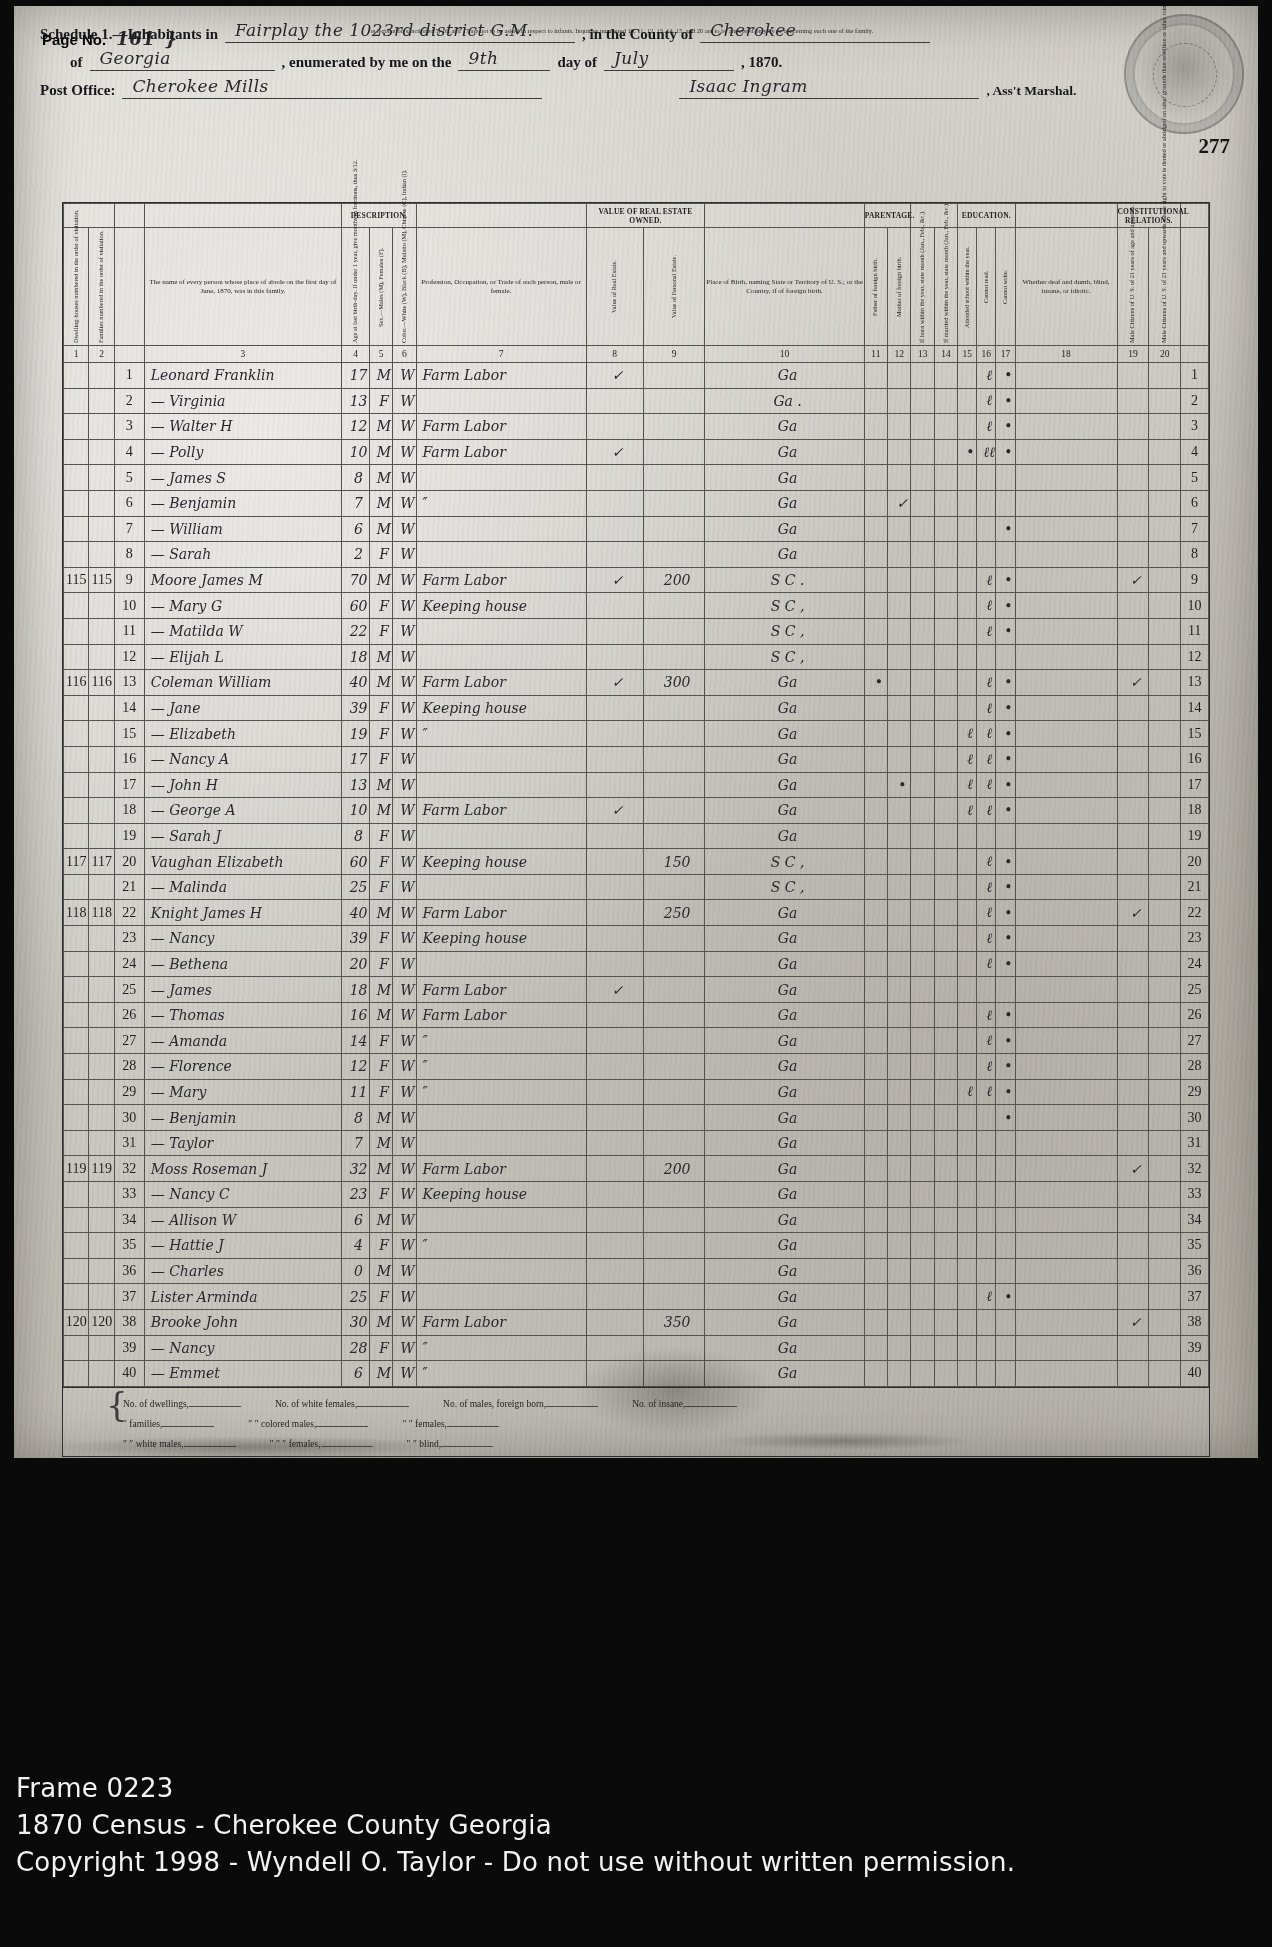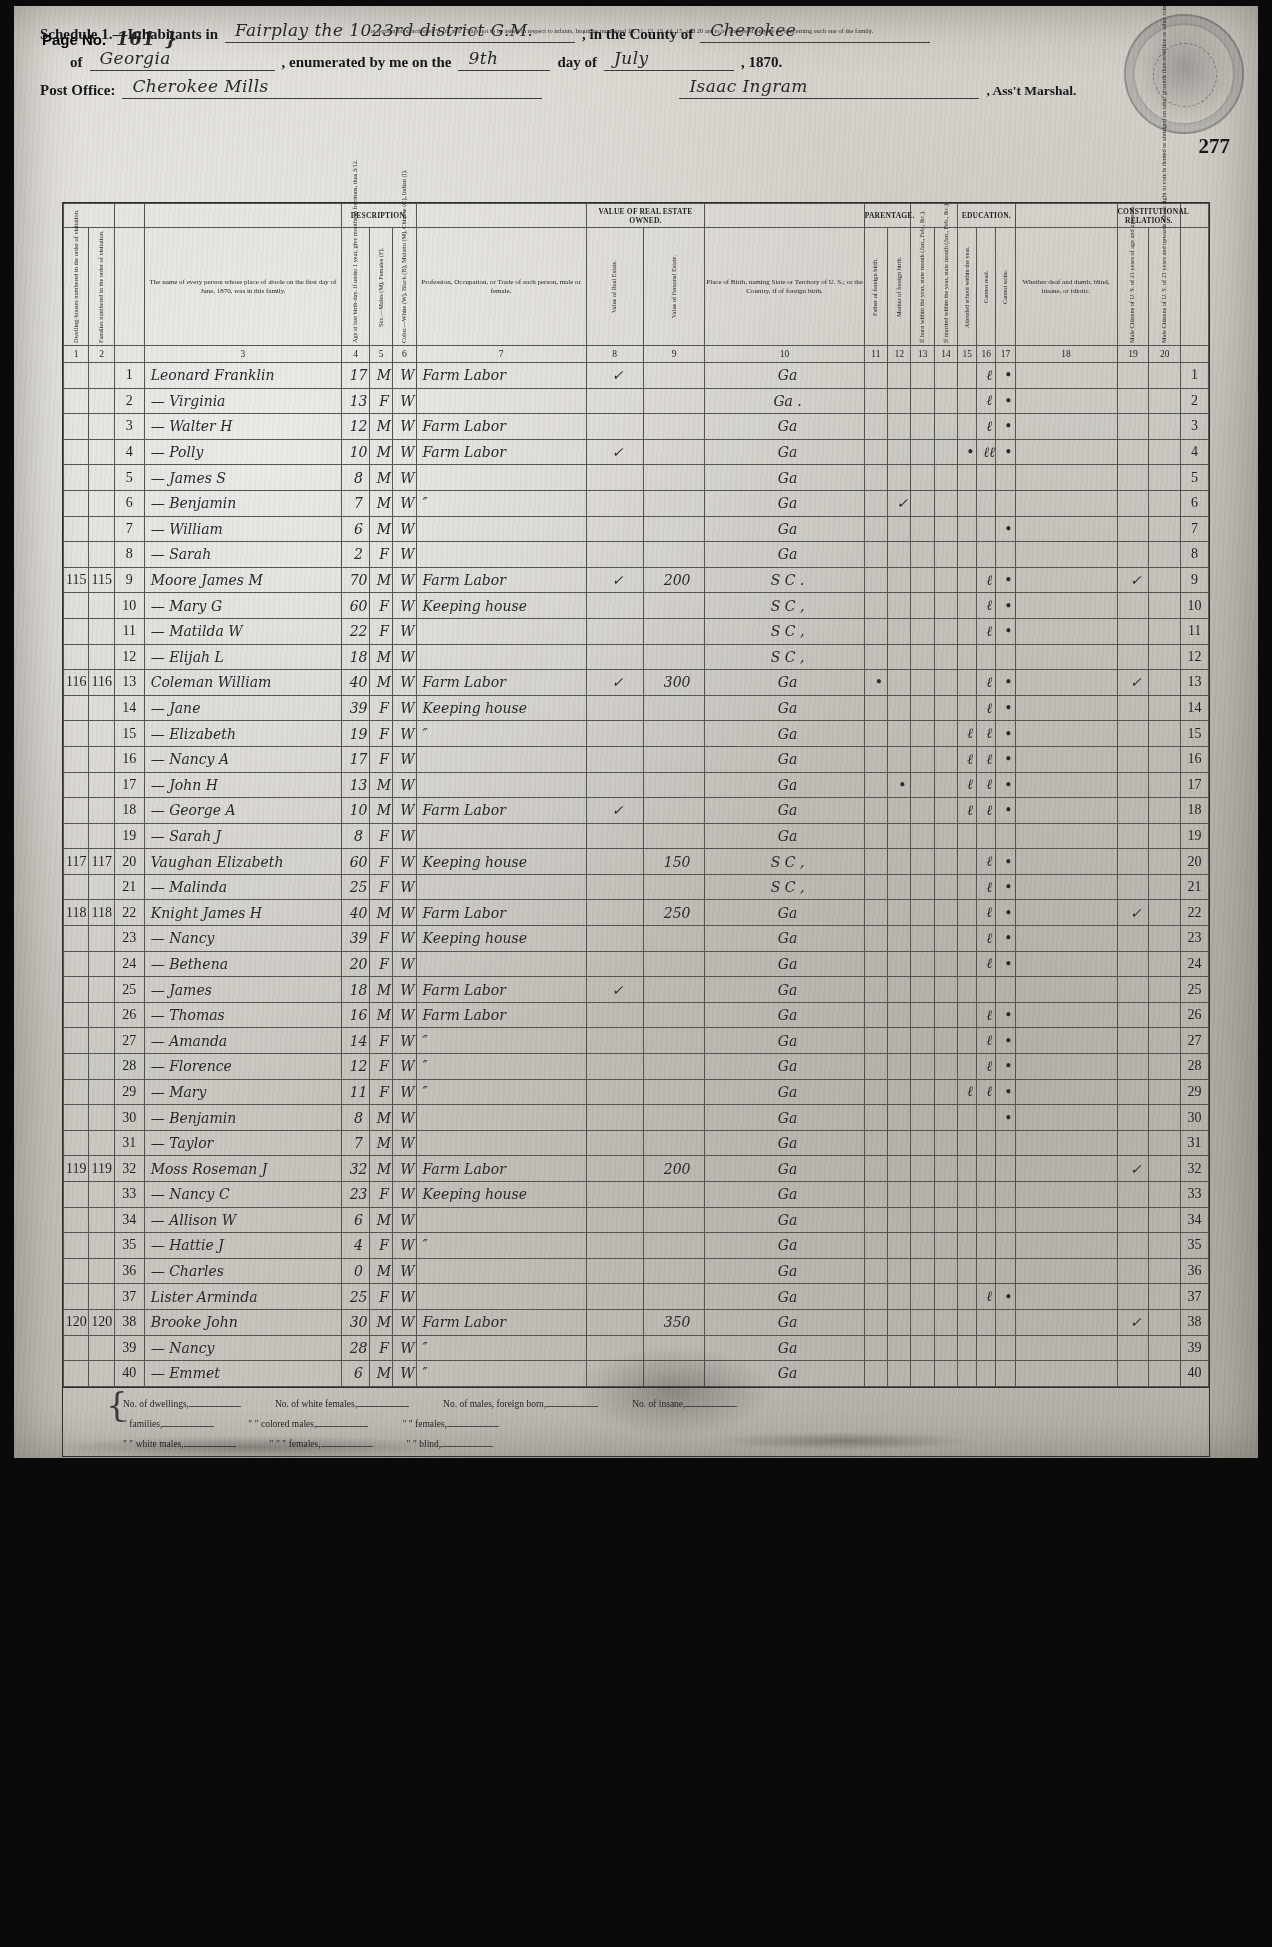--- a/index.html
+++ b/index.html
@@ -1373,13 +1373,18 @@
             <span class="sline"></span>
           </span>
       </div>
     </div>
 
     <div class="smudge" style="left:30px; top:1430px; width:420px; height:22px;"></div>
     <div class="smudge" style="left:700px; top:1426px; width:260px; height:18px;"></div>
     <div class="smudge" style="left:560px; top:1340px; width:200px; height:90px;"></div>
   </div>
 
+  <div id="caption">
+    <div>Frame 0223</div>
+    <div>1870 Census - Cherokee County Georgia</div>
+    <div>Copyright 1998 - Wyndell O. Taylor - Do not use without written permission.</div>
+  </div>
 </div>
 
 </body></html>

